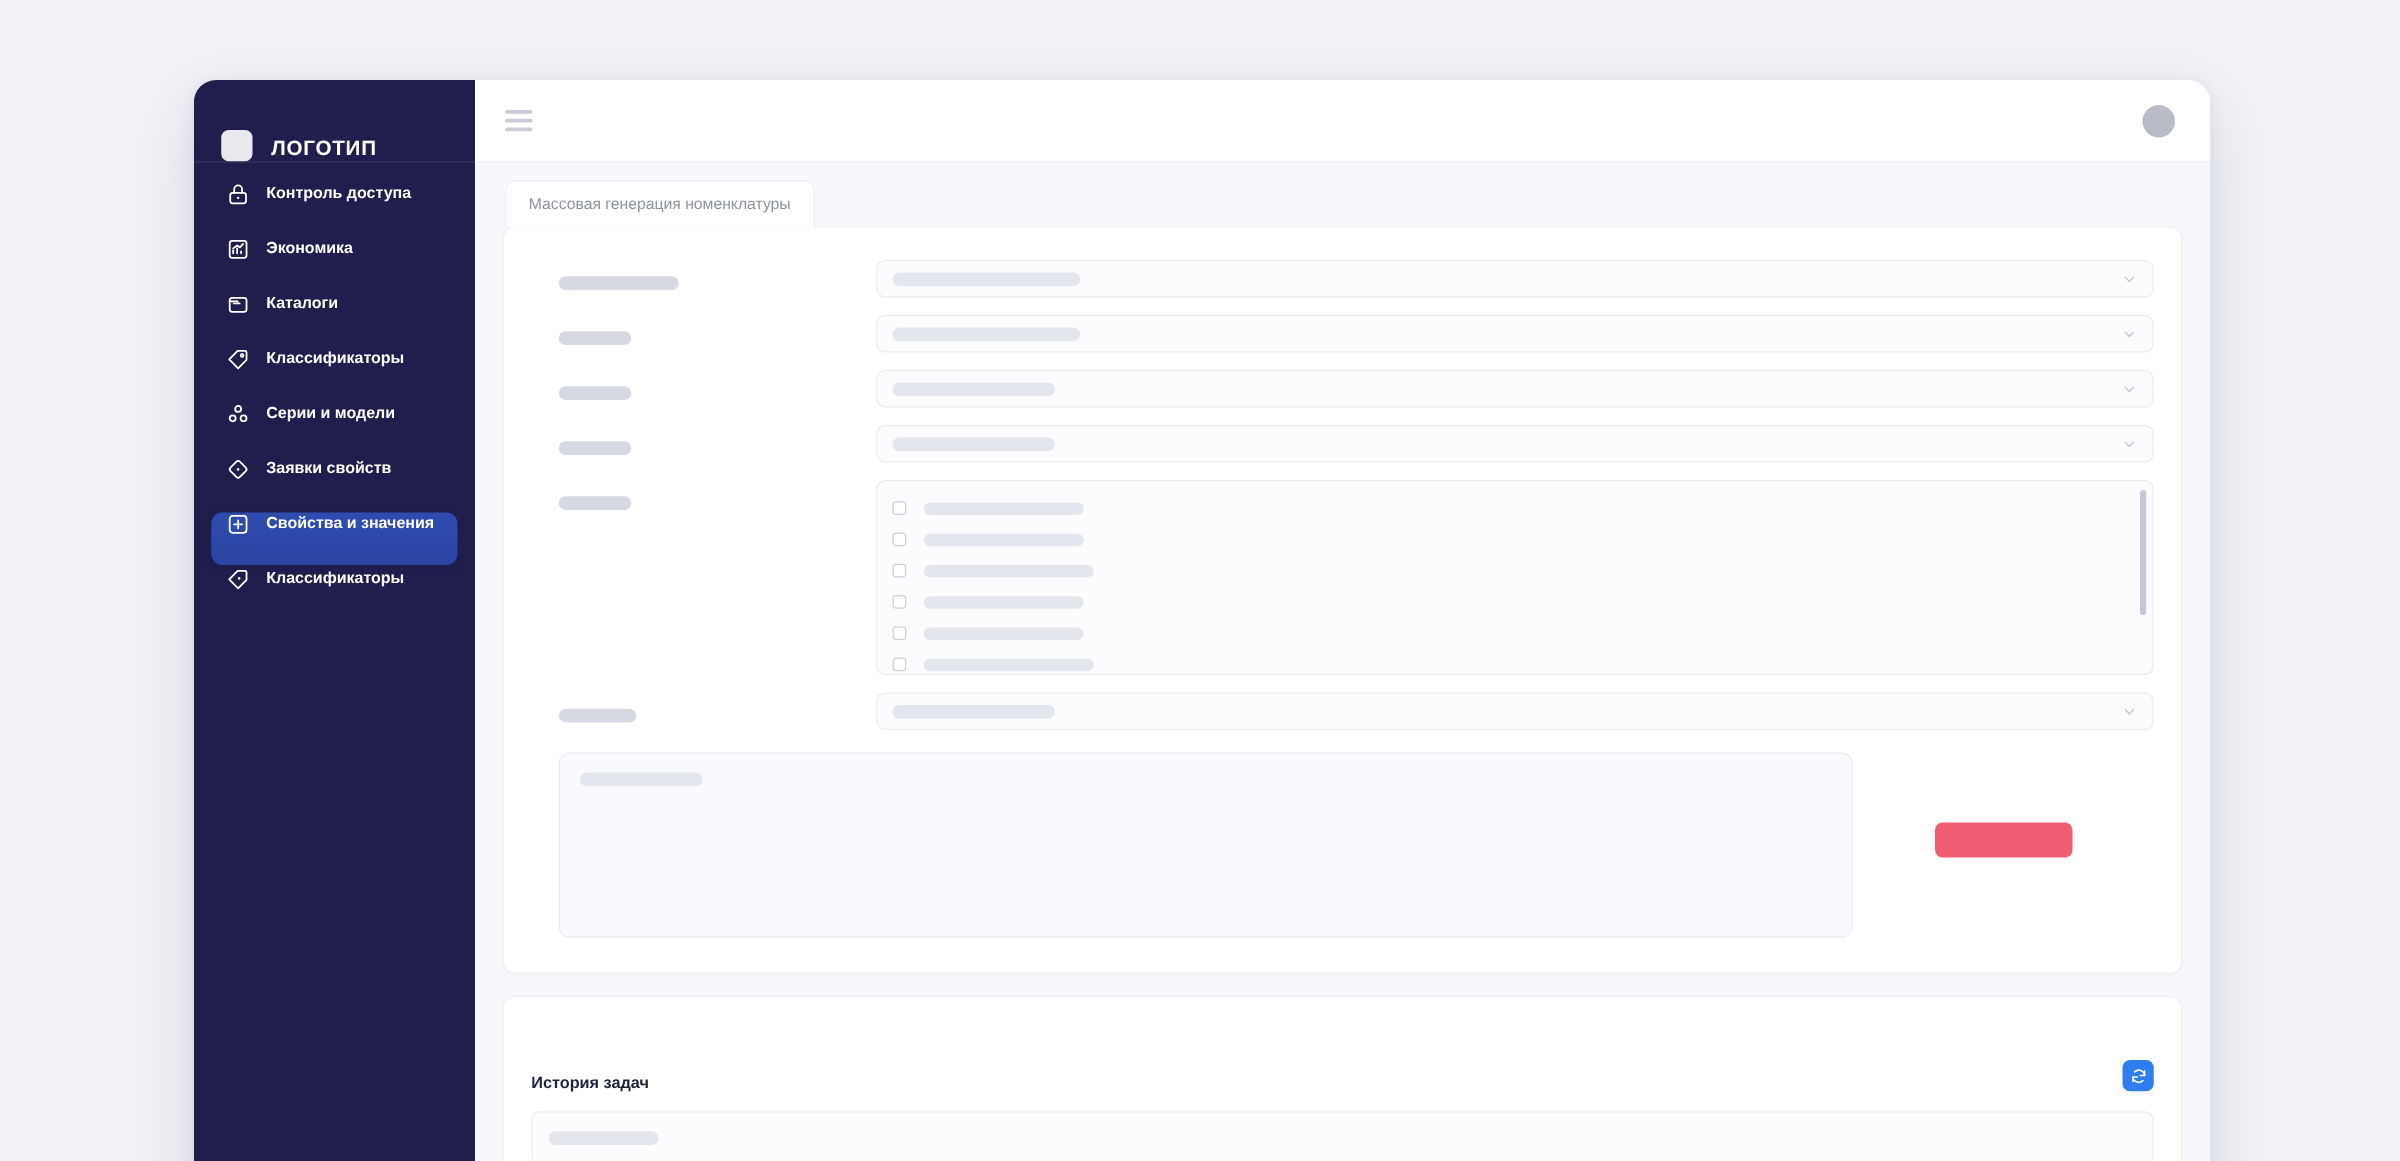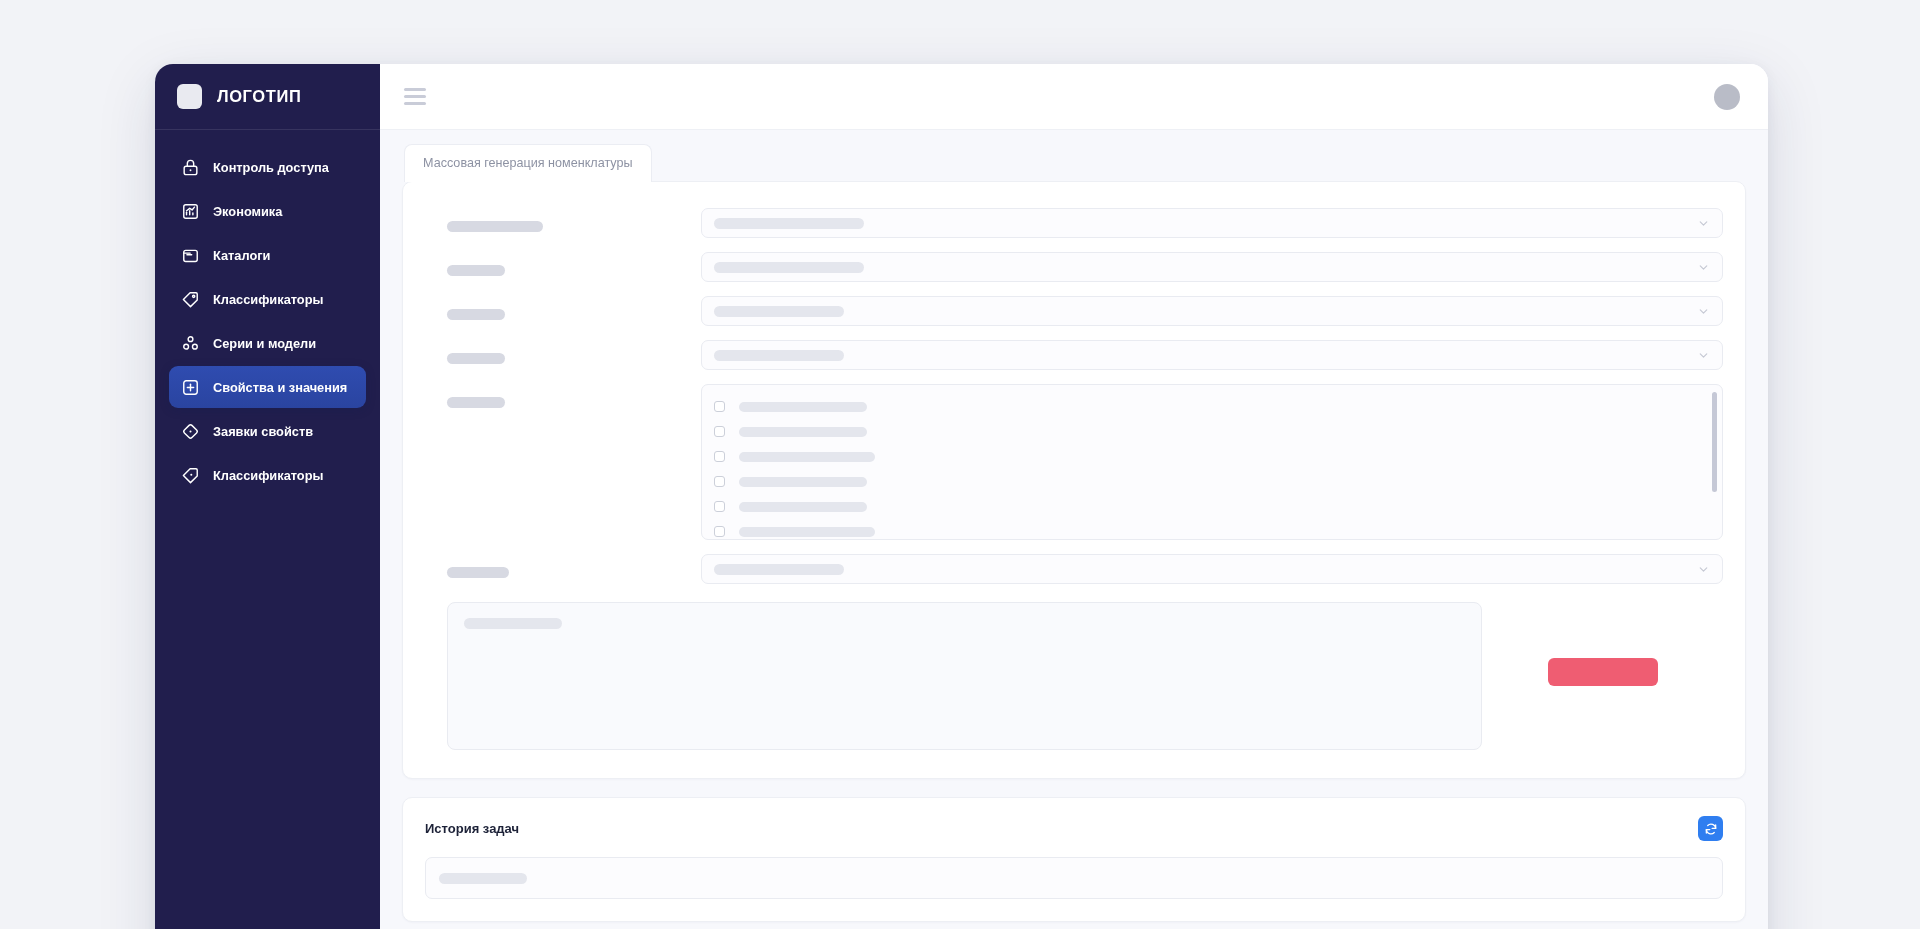--- a/index.html
+++ b/index.html
@@ -38,21 +38,21 @@
     background: #211e4d;
     color: #ffffff;
     display: flex;
     flex-direction: column;
   }
 
   .sidebar-brand {
     height: 66px;
     flex: 0 0 66px;
     display: flex;
-    align-items: center;
+    align-items: flex-end;
     gap: 15px;
     padding: 0 22px;
     border-bottom: 1px solid rgba(255,255,255,0.10);
   }
 
   .brand-mark {
     width: 25px;
     height: 25px;
     border-radius: 6px;
     background: #e9eaf0;
@@ -68,21 +68,20 @@
 
   .sidebar-nav {
     padding: 16px 14px 0 14px;
     display: flex;
     flex-direction: column;
     gap: 2px;
   }
 
   .nav-item {
     display: flex;
-    align-items: center;
     gap: 13px;
     height: 42px;
     padding: 0 12px;
     border-radius: 9px;
     cursor: pointer;
     color: #ffffff;
     position: relative;
   }
 
   .nav-item.active {
@@ -331,22 +330,23 @@
   }
 
   
   .card-history {
     margin-top: 18px;
     padding: 18px 22px 22px 22px;
   }
 
   .history-head {
     display: flex;
-    align-items: center;
+    align-items: flex-end;
     margin-bottom: 16px;
+    margin-top: 32px;
   }
 
   .history-title {
     font-size: 13px;
     font-weight: bold;
     color: #1d2238;
   }
 
   .btn-refresh {
     margin-left: auto;
@@ -438,39 +438,39 @@
         <span class="nav-icon">
           <svg viewBox="0 0 24 24" fill="none" stroke="currentColor" stroke-width="1.8" stroke-linecap="round" stroke-linejoin="round">
             <circle cx="12" cy="6.5" r="3"></circle>
               <circle cx="6.5" cy="16" r="3"></circle>
               <circle cx="17.5" cy="16" r="3"></circle>
           </svg>
         </span>
         <span class="nav-label">Серии и модели</span>
       </div>
 
+      <div class="nav-item">
+        <span class="nav-icon">
+          <svg viewBox="0 0 24 24" fill="none" stroke="currentColor" stroke-width="1.8" stroke-linecap="round" stroke-linejoin="round">
+            <rect x="12" y="2.5" width="13.4" height="13.4" rx="2.5" transform="rotate(45 12 2.5)"></rect>
+              <circle cx="12" cy="12" r="1.3" fill="currentColor" stroke="none"></circle>
+          </svg>
+        </span>
+        <span class="nav-label">Заявки свойств</span>
+      </div>
+
       <div class="nav-item active">
         <span class="nav-icon">
           <svg viewBox="0 0 24 24" fill="none" stroke="currentColor" stroke-width="1.8" stroke-linecap="round" stroke-linejoin="round">
             <rect x="3.5" y="3.5" width="17" height="17" rx="3"></rect>
               <path d="M12 8v8"></path>
               <path d="M8 12h8"></path>
           </svg>
         </span>
         <span class="nav-label">Свойства и значения</span>
-      </div>
-
-      <div class="nav-item">
-        <span class="nav-icon">
-          <svg viewBox="0 0 24 24" fill="none" stroke="currentColor" stroke-width="1.8" stroke-linecap="round" stroke-linejoin="round">
-            <rect x="12" y="2.5" width="13.4" height="13.4" rx="2.5" transform="rotate(45 12 2.5)"></rect>
-              <circle cx="12" cy="12" r="1.3" fill="currentColor" stroke="none"></circle>
-          </svg>
-        </span>
-        <span class="nav-label">Заявки свойств</span>
       </div>
 
       <div class="nav-item">
         <span class="nav-icon">
           <svg viewBox="0 0 24 24" fill="none" stroke="currentColor" stroke-width="1.8" stroke-linecap="round" stroke-linejoin="round">
             <path d="M11.5 3.5H19a1.5 1.5 0 0 1 1.5 1.5v7.5L12 21 3 12l8.5-8.5z"></path>
               <circle cx="13" cy="11" r="1.3" fill="currentColor" stroke="none"></circle>
           </svg>
         </span>
         <span class="nav-label">Классификаторы</span>

